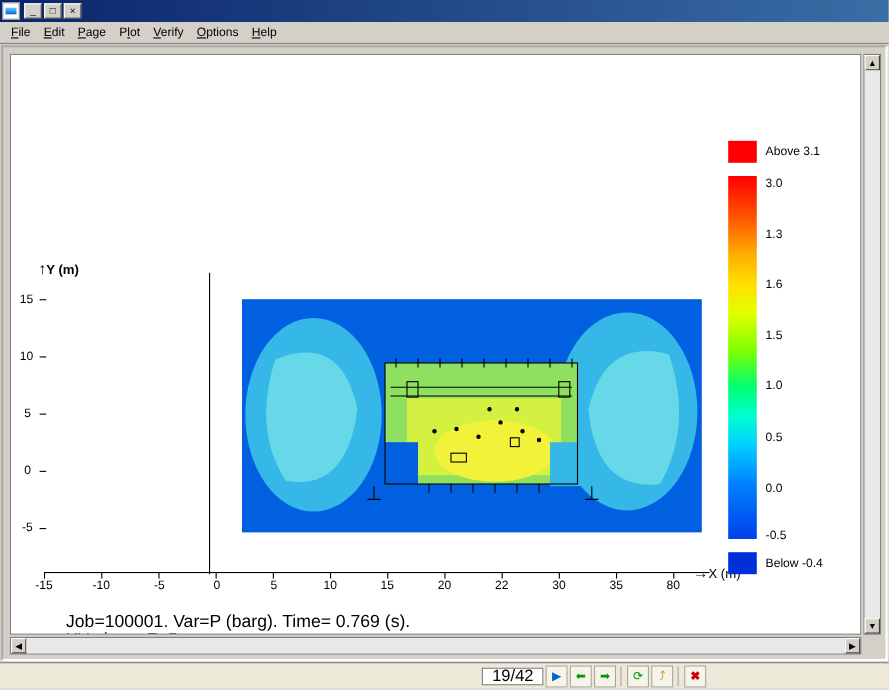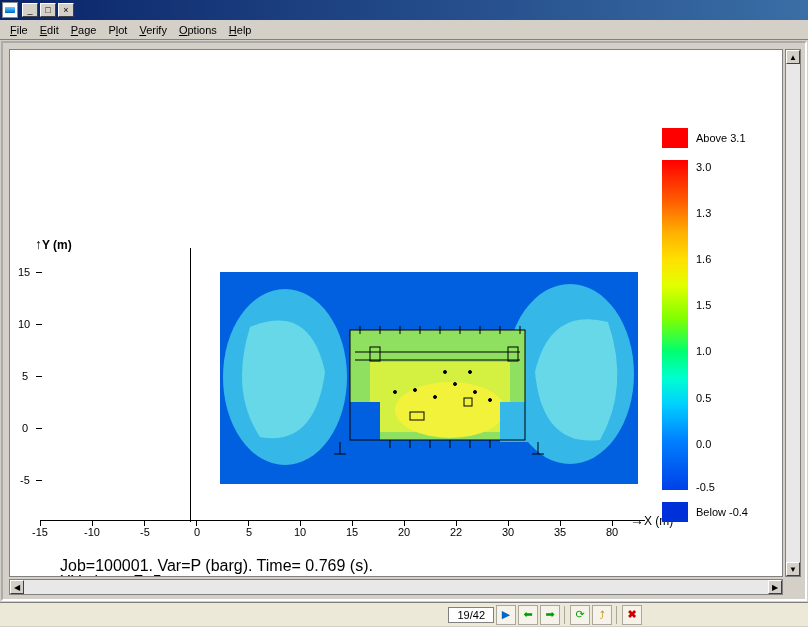--- a/index.html
+++ b/index.html
@@ -200,21 +200,21 @@
     height:24px;
     background:#ece9d8;
     border-top:1px solid #808080;
     display:flex;
     align-items:center;
     padding:0 4px;
     gap:2px;
   }
   .bottombar .spacer{ flex:1;}
   .bottombar .pager{
-    font-size:11px; padding:0 8px;
+    font-size:15px; padding:0 8px;
     background:#fff; border:1px solid #808080;
     height:16px; display:flex; align-items:center;
   }
   .tbtn{
     width:20px; height:20px;
     border:1px solid #aca899;
     background:#f5f3ea;
     display:flex; align-items:center; justify-content:center;
     cursor:pointer;
     font-size:11px;

